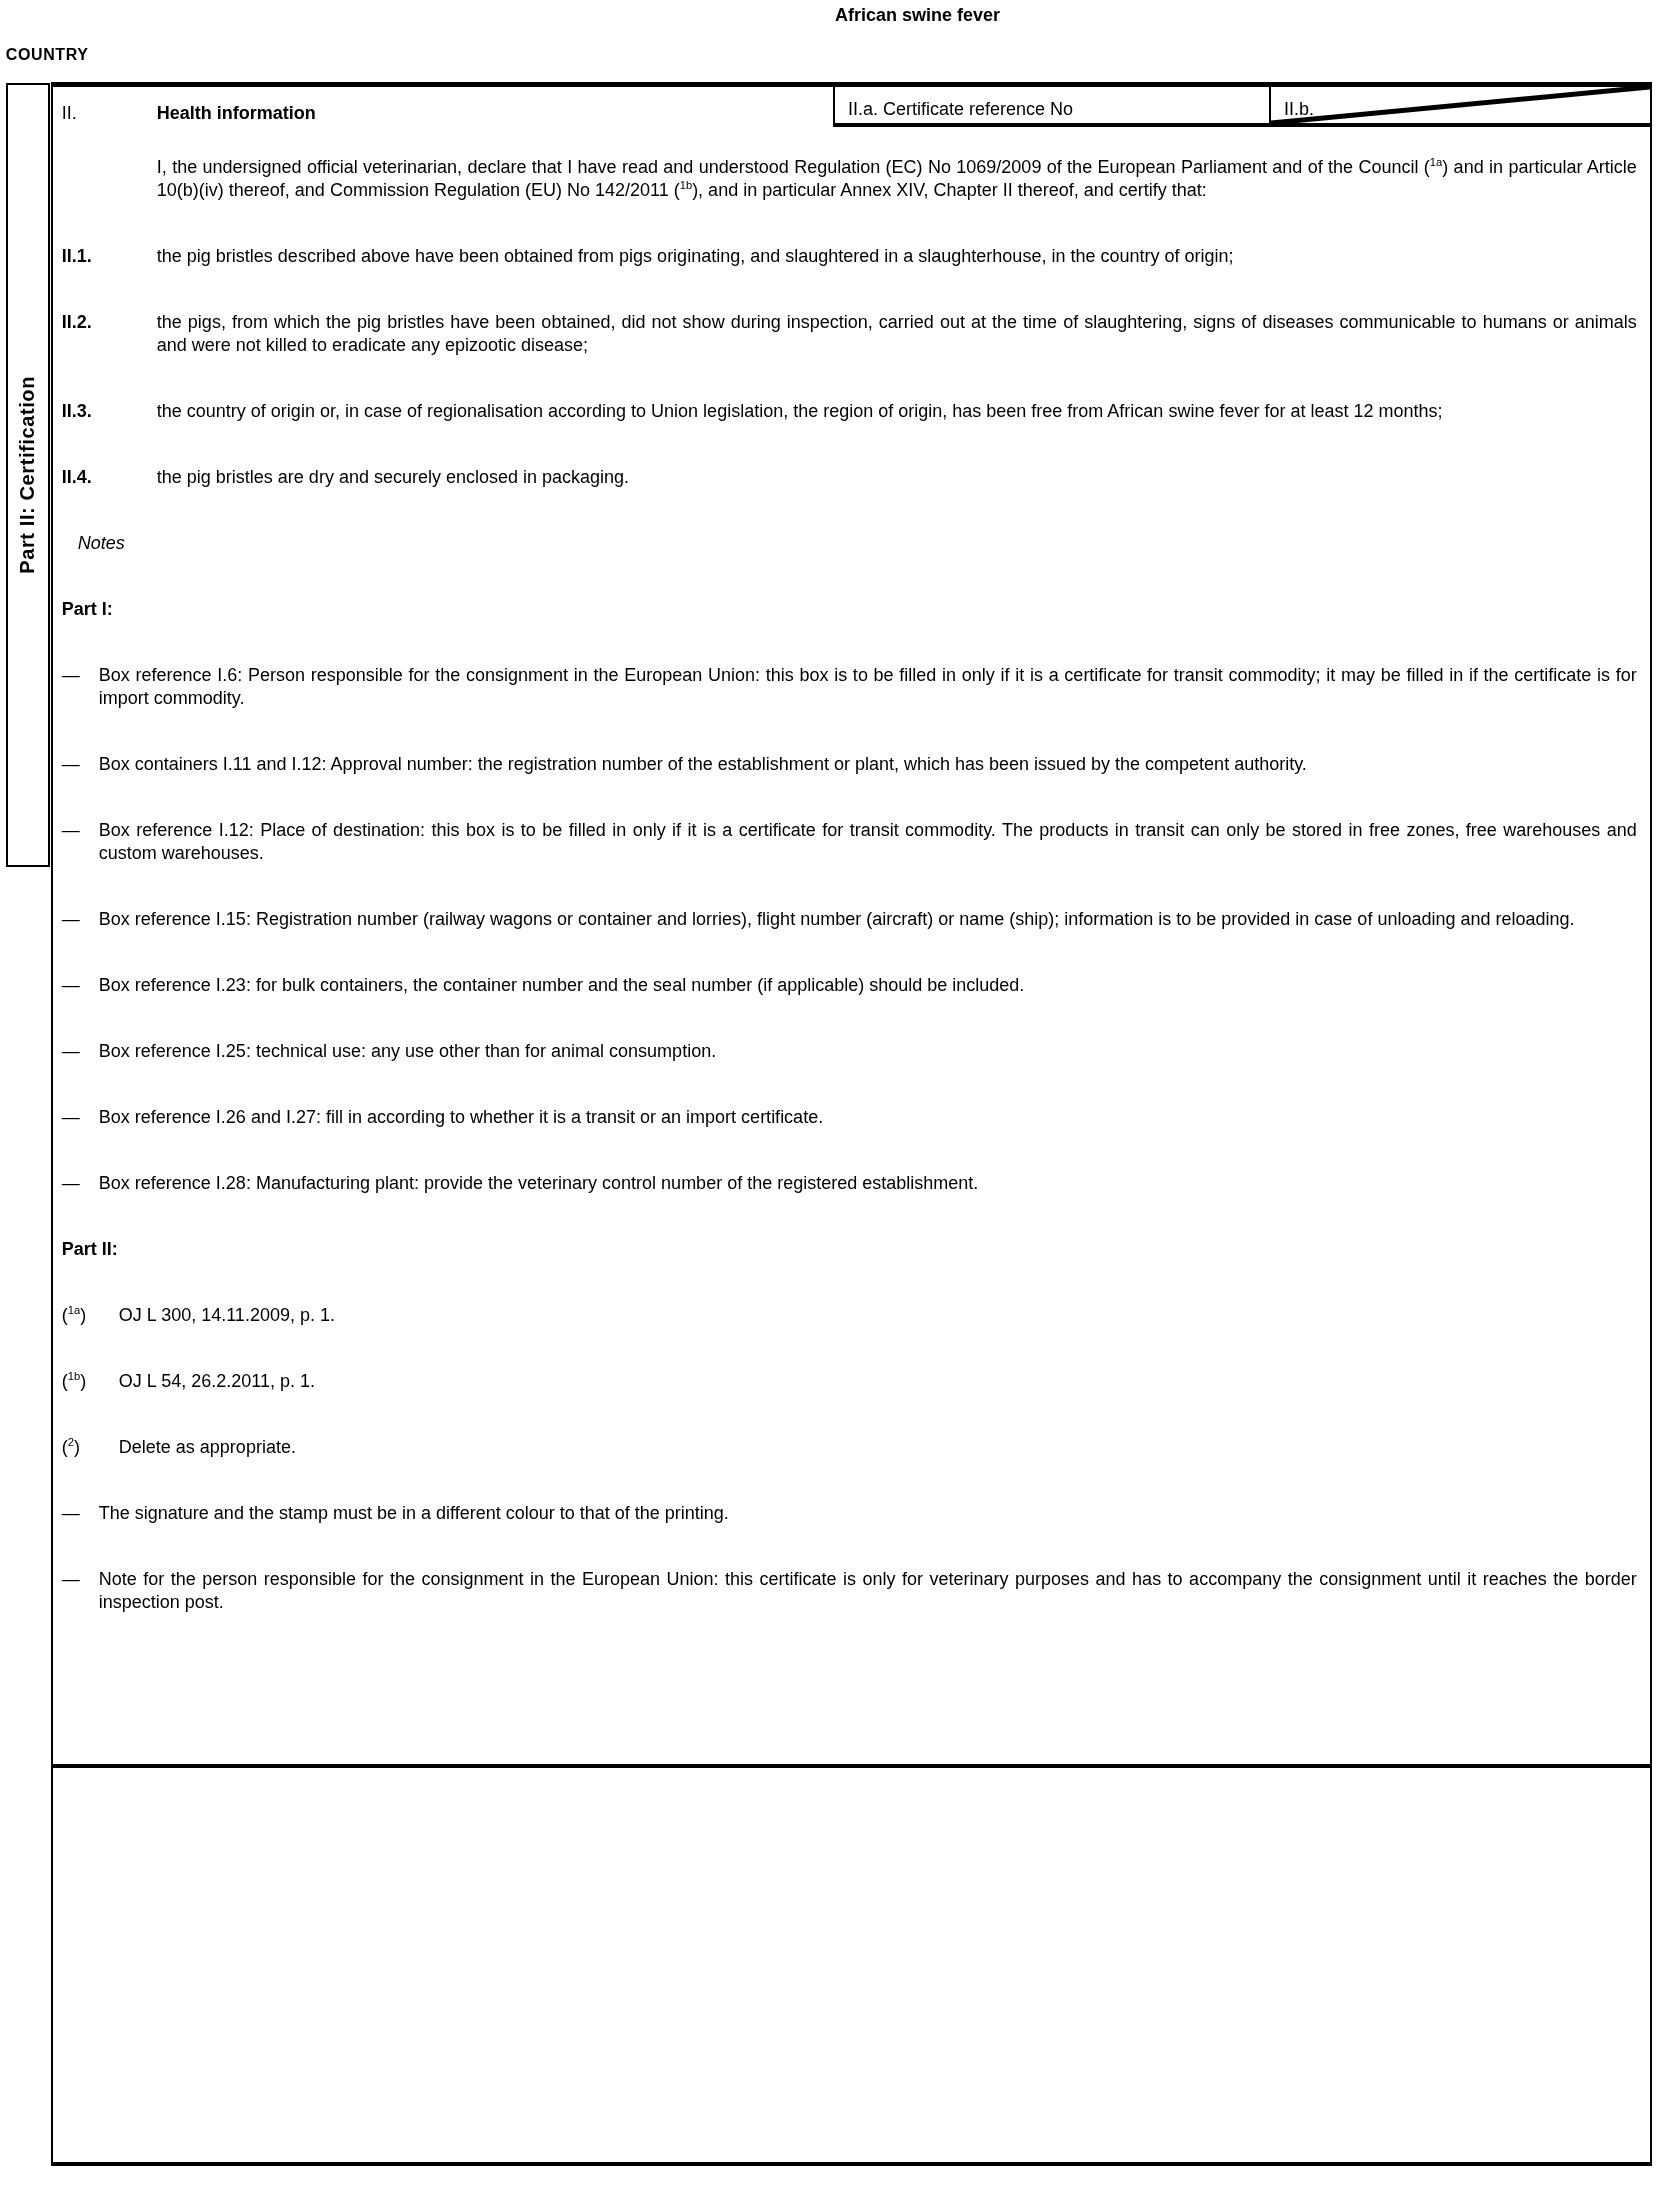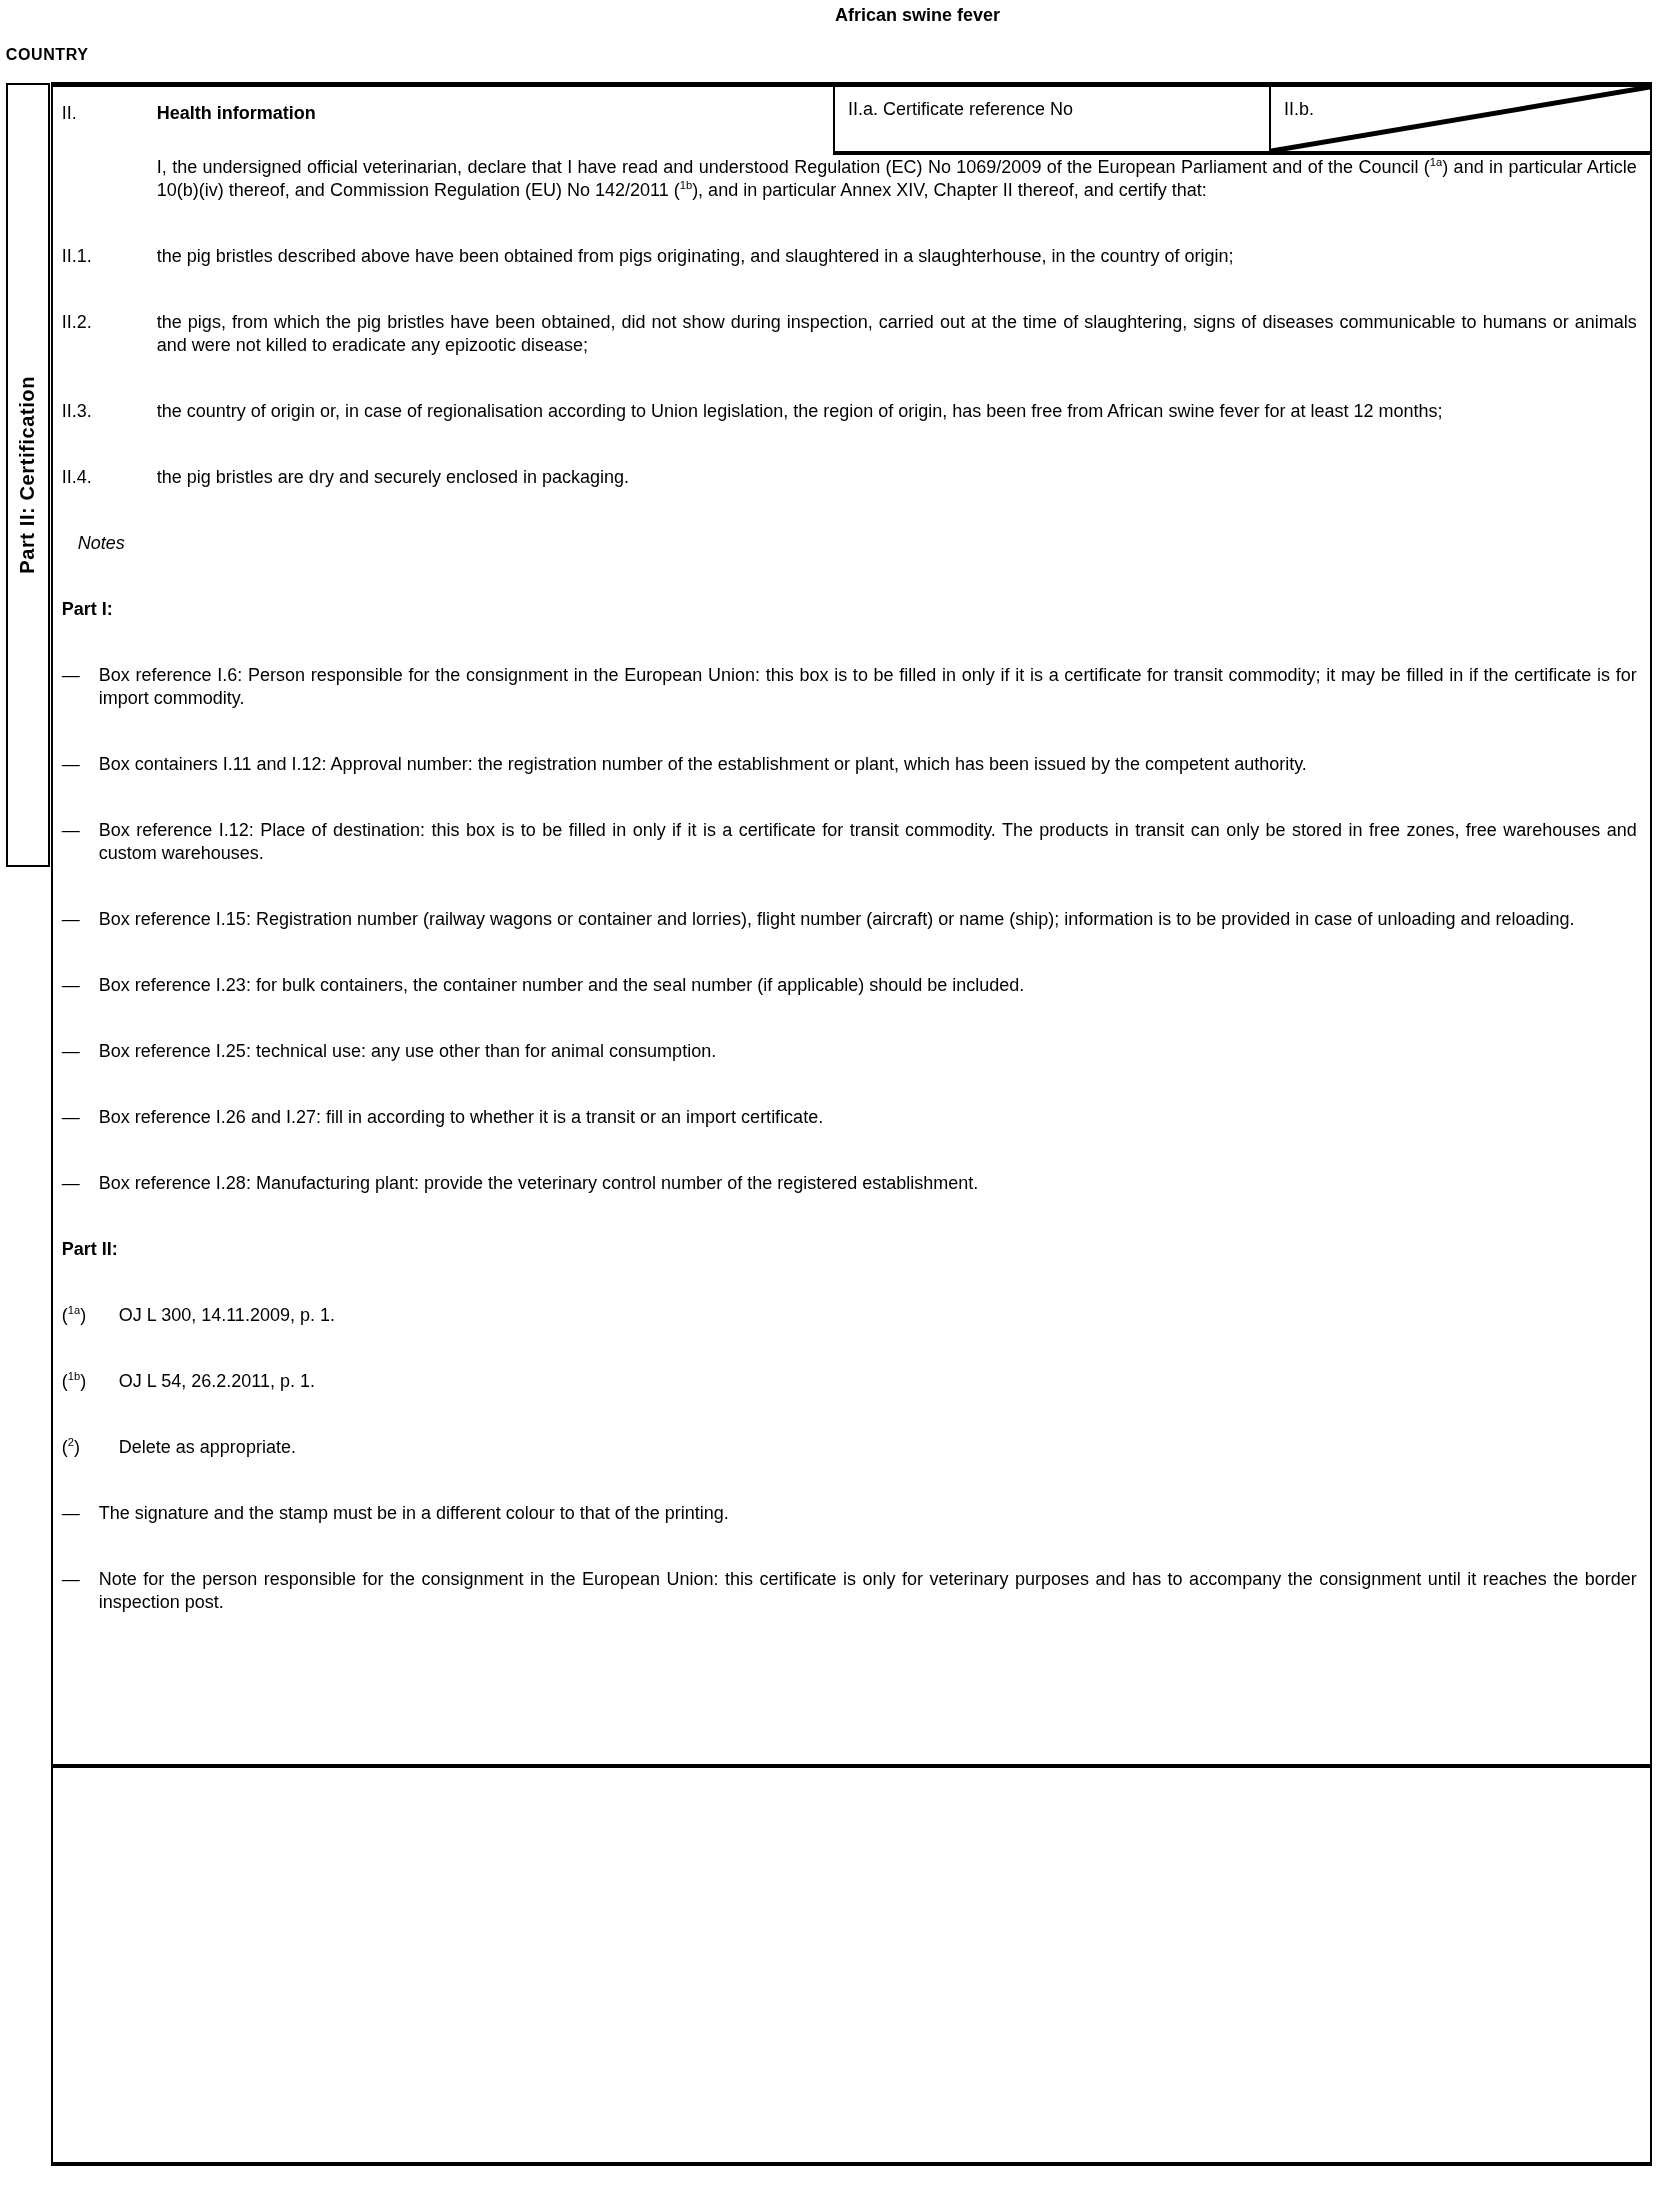--- a/index.html
+++ b/index.html
@@ -28,34 +28,34 @@
   }
   .main-table {
     position:absolute; left:51px; top:82px; width:1601px; height:2084px;
     border:2.3px solid #000; border-top-width:5.3px; border-bottom-width:4.1px;
     box-sizing:border-box;
   }
   .hdr-row { position:absolute; top:15px; left:8.8px; white-space:nowrap; }
   .hdr-num { display:inline-block; width:95px; }
   .hdr-title { font-weight:bold;margin-top:22px; }
   .hdr-box {
-    position:absolute; top:0; right:0; width:817px; height:68px;
+    position:absolute; top:0; right:0; width:817px; height:40px;
     border-left:2.3px solid #000; border-bottom:4.1px solid #000;
     box-sizing:border-box; display:flex; background:#fff;
   }
   .cell-a {
     width:436px; border-right:2.3px solid #000; box-sizing:border-box;
     padding:10.5px 0 0 13px; white-space:nowrap;
   }
   .cell-b { flex:1; position:relative;padding-left:28px; }
   .cell-b .cell-b-label { position:absolute; top:10.5px; left:13px; }
   .cell-b svg { position:absolute; left:0; top:0; width:100%; height:100%; display:block; }
   .content { position:absolute; top:69px; left:8.8px; width:1575px; }
   .row, .dash-row, .fn-row { display:flex; margin-bottom:43px; }
-  .num { width:95px; flex:none; }
+  .num { width:95px; flex:none;font-weight:bold; }
   .dash-marker { width:37px; flex:none; }
   .fn-marker { width:57px; flex:none; }
   .body { flex:1; text-align:justify; }
   .plain { margin-bottom:43px; }
   .italic { font-style:italic;margin-left:16px; }
   .bold { font-weight:bold; }
   sup { font-size:0.62em; line-height:0; vertical-align:super; }
   .divider { position:absolute; left:0; right:0; top:1677px; height:4.1px; background:#000; }
   .sig-block { position:absolute; top:1681px; left:8.8px; width:1575px; }
   .sig-title { margin-top:26px; }

